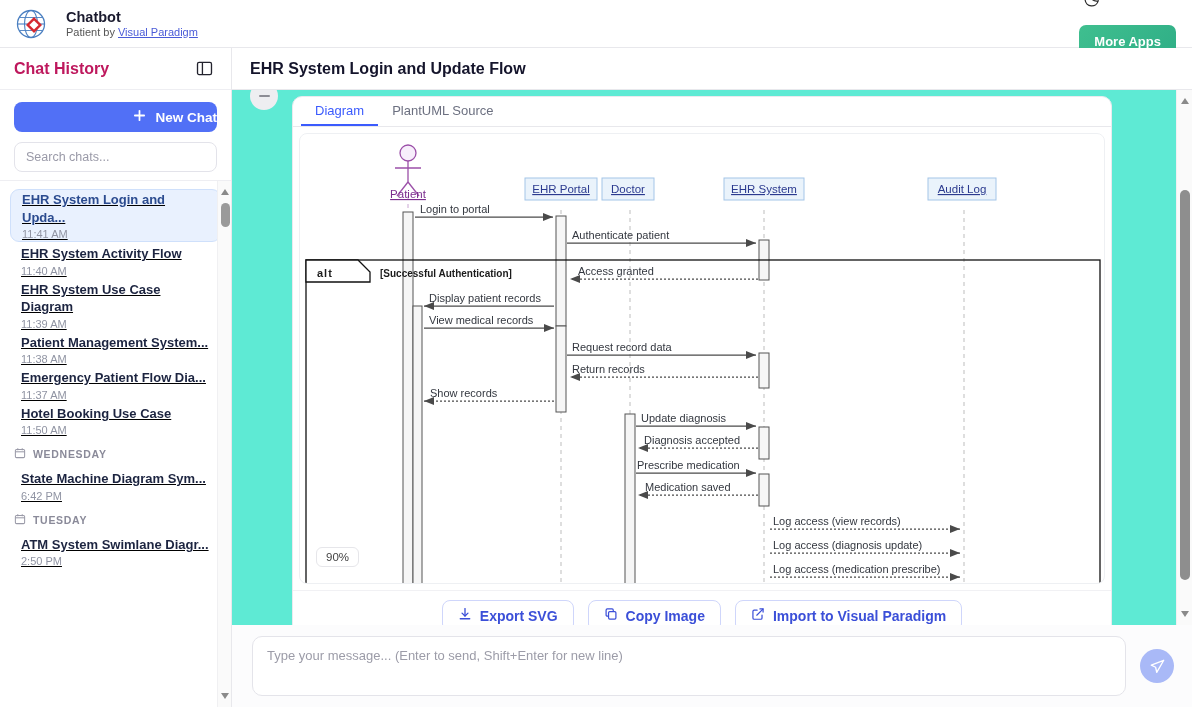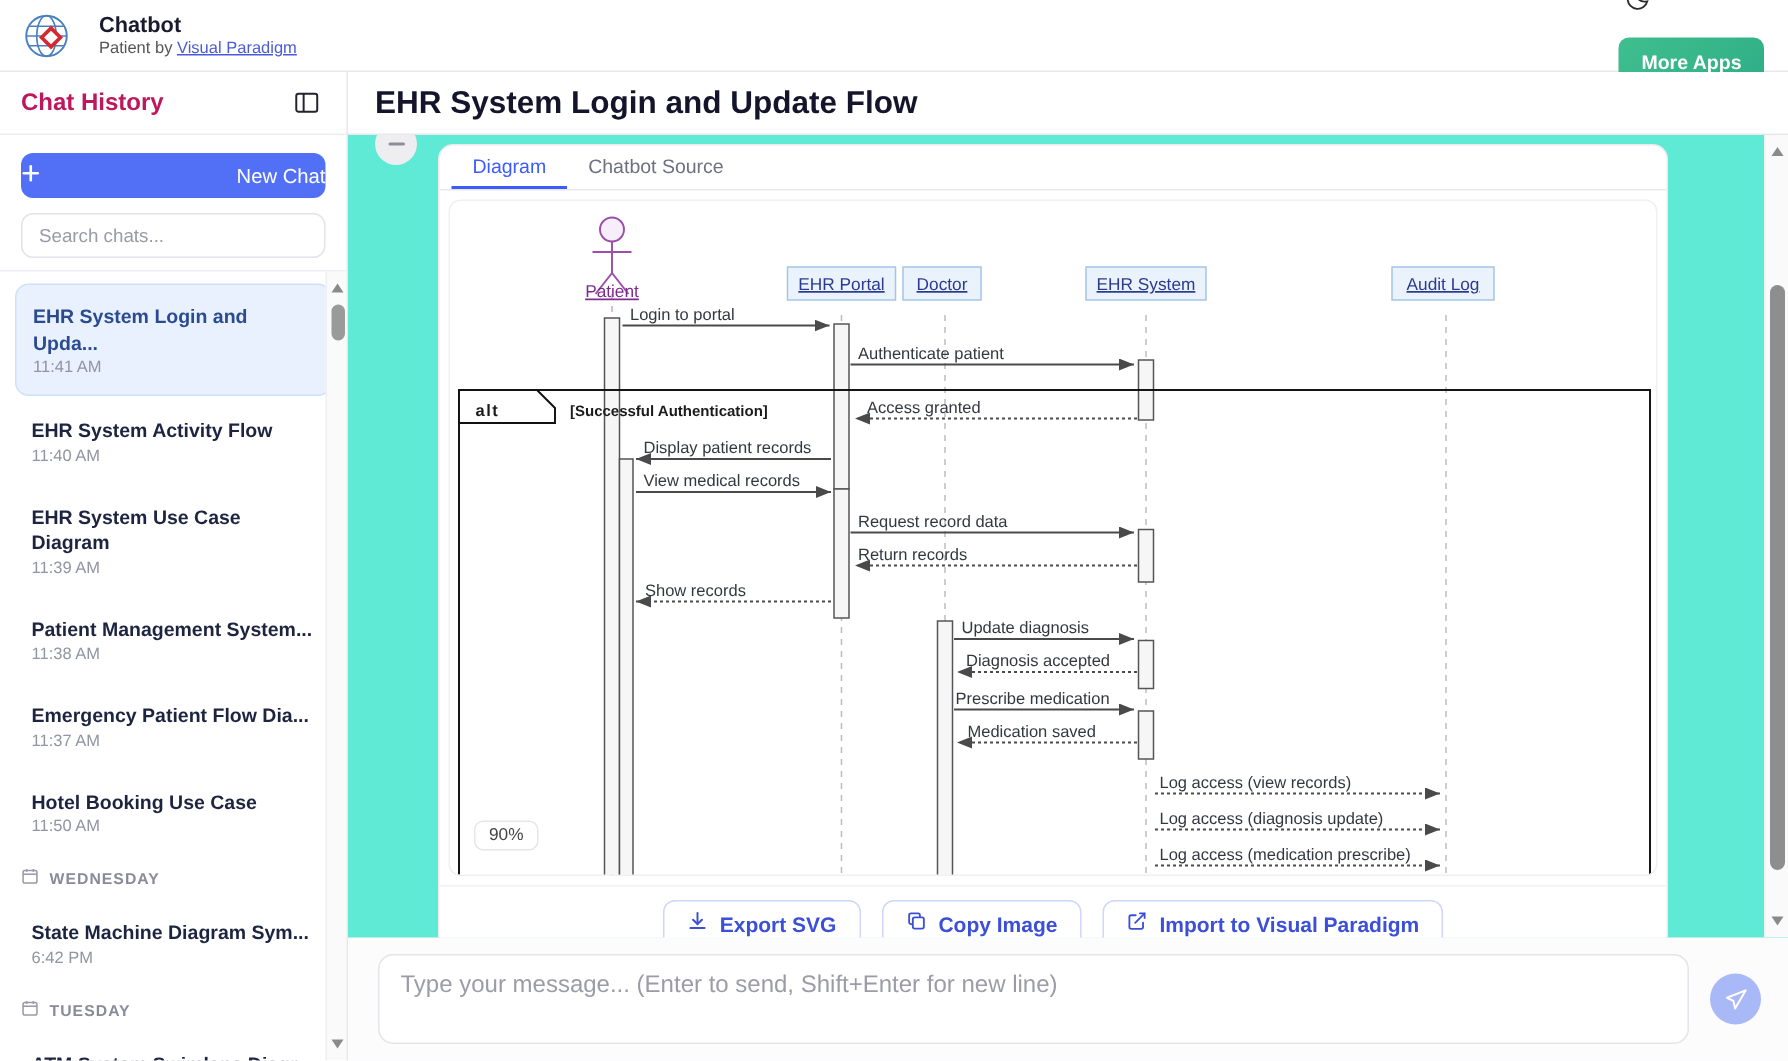--- a/index.html
+++ b/index.html
@@ -48,39 +48,39 @@
   }
   #sidebar-header {
     height: 42px; display: flex; align-items: center; justify-content: space-between;
     padding: 0 14px; border-bottom: 1px solid #eeeef2;
   }
   #sidebar-title { font-size: 16px; font-weight: bold; color: #be185d; }
   #sidebar-actions { display: flex; flex-direction: column;
     padding: 12px 14px 8px 14px; gap: 10px; border-bottom: 1px solid #eeeef2; }
   #new-chat {
     background: #5170f6; color: #fff; border: none; border-radius: 8px;
-    height: 30px; font-size: 13.5px; font-weight: normal; cursor: pointer;
-    display: flex; align-items: center; justify-content: space-between; gap: 9px;
+    height: 30px; font-size: 13.5px; font-weight: bold; cursor: pointer;
+    display: flex; align-items: center; justify-content: flex-end; gap: 9px;
   }
   #search-chats {
     height: 30px; border: 1px solid #e3e3ea; border-radius: 8px;
     font-size: 12.5px; padding: 0 11px; color: #555; outline: none;
     font-family: "Liberation Sans", sans-serif;
   }
   #search-chats::placeholder { color: #9a9aa8; }
   #chat-list {
     flex: 1; overflow: hidden; position: relative; padding-top: 6px;
   }
   .day-group {
     display: flex; align-items: center; gap: 7px;
     padding: 6px 14px 4px 14px;
   }
   .day-label { font-size: 10.5px; letter-spacing: .7px; color: #8a8a99; font-weight: bold; }
   .chat-item {
-    margin: 2px 10px; padding: 12px 11px; border-radius: 9px; cursor: pointer;
+    margin: 2px 10px; padding: 1px 11px; border-radius: 9px; cursor: pointer; text-decoration: underline;
   }
   .chat-item.active { background: #e9f1fe; border: 1px solid #cfe0fb; }
   .chat-name { font-size: 13px; color: #1c2440; font-weight: bold; line-height: 1.35; }
   .chat-item.active .chat-name { color: #2b4b8f; }
   .chat-time { font-size: 11px; color: #9094a3; margin-top: 2px; }
 
   
   #sb-scroll {
     position: absolute; right: 0; top: 0; width: 14px; height: 100%;
     background: #fafafa; border-left: 1px solid #f0f0f2;
@@ -99,21 +99,21 @@
 
   
   #main {
     position: absolute; top: 48px; left: 232px; width: 960px; height: 659px;
     background: #fcfcfd; display: flex; flex-direction: column;
   }
   #main-header {
     height: 42px; background: #fff; border-bottom: 1px solid #e8e8ec;
     display: flex; align-items: center; padding: 0 18px; flex: none;
   }
-  #doc-title { font-size: 21px; font-weight: bold; color: #14142b; }
+  #doc-title { font-size: 16px; font-weight: bold; color: #14142b; }
 
   #scroll-area {
     flex: 1; position: relative; overflow: hidden;
     background: #5eead4;
   }
   
   #msg-avatar {
     position: absolute; left: 18px; top: -8px; width: 28px; height: 28px;
     border-radius: 50%; background: #eeeef1;
     display: flex; align-items: center; justify-content: center;
@@ -171,21 +171,21 @@
     background: #8e8e8e; border-radius: 5px;
   }
 
   
   #composer {
     flex: none; height: 82px; background: #fcfcfd;
     display: flex; align-items: center; padding: 0 18px 0 20px; gap: 14px;
   }
   #msg-input {
     flex: 1; height: 60px; border: 1px solid #e4e4ea; border-radius: 10px;
-    background: #fff; font-size: 16px; color: #333; padding: 11px 14px;
+    background: #fff; font-size: 13px; color: #333; padding: 11px 14px;
     resize: none; outline: none; font-family: "Liberation Sans", sans-serif;
   }
   #msg-input::placeholder { color: #9c9ca8; }
   #send-btn {
     width: 34px; height: 34px; border-radius: 50%; background: #a9b9f7;
     border: none; display: flex; align-items: center; justify-content: center;
     color: #fff; cursor: pointer;
   }
 
   
@@ -329,21 +329,21 @@
   </div>
 
   <div id="scroll-area">
     <div id="msg-avatar">
         <span class="dash"></span>
       </div>
 
     <div id="card">
       <div id="tabs">
         <div class="tab active">Diagram</div>
-        <div class="tab">Chatbot Source</div>
+        <div class="tab">PlantUML Source</div>
       </div>
 
       <div id="diagram-wrap">
         <svg id="uml" width="806" height="470" viewBox="0 0 806 470">
 
           <g stroke="#bdbdbd" stroke-width="1" stroke-dasharray="4,4">
             <line x1="108" y1="62" x2="108" y2="470" stroke="#caa6d4"></line>
             <line x1="261" y1="76" x2="261" y2="470"></line>
             <line x1="330" y1="76" x2="330" y2="470"></line>
             <line x1="464" y1="76" x2="464" y2="470"></line>

